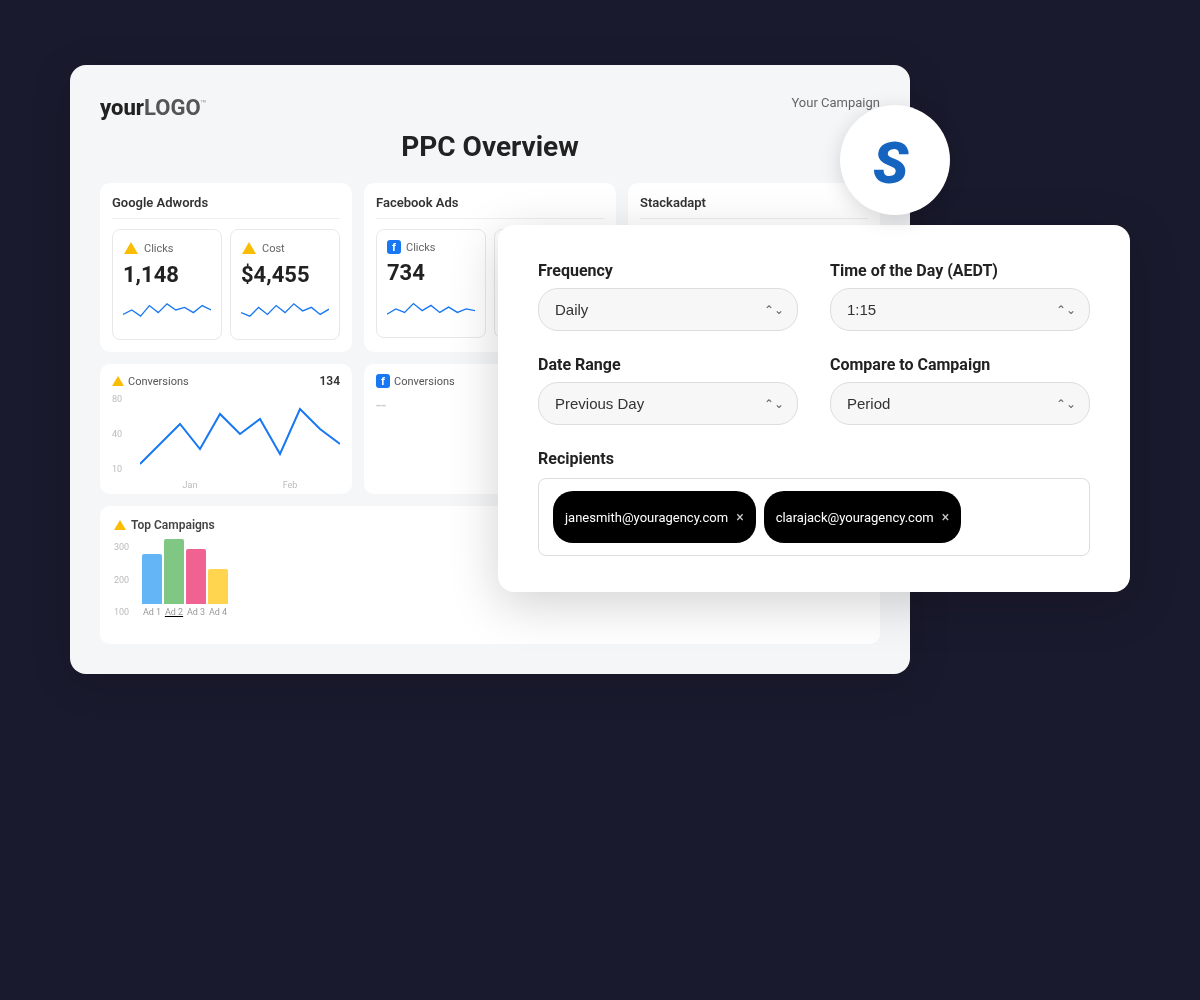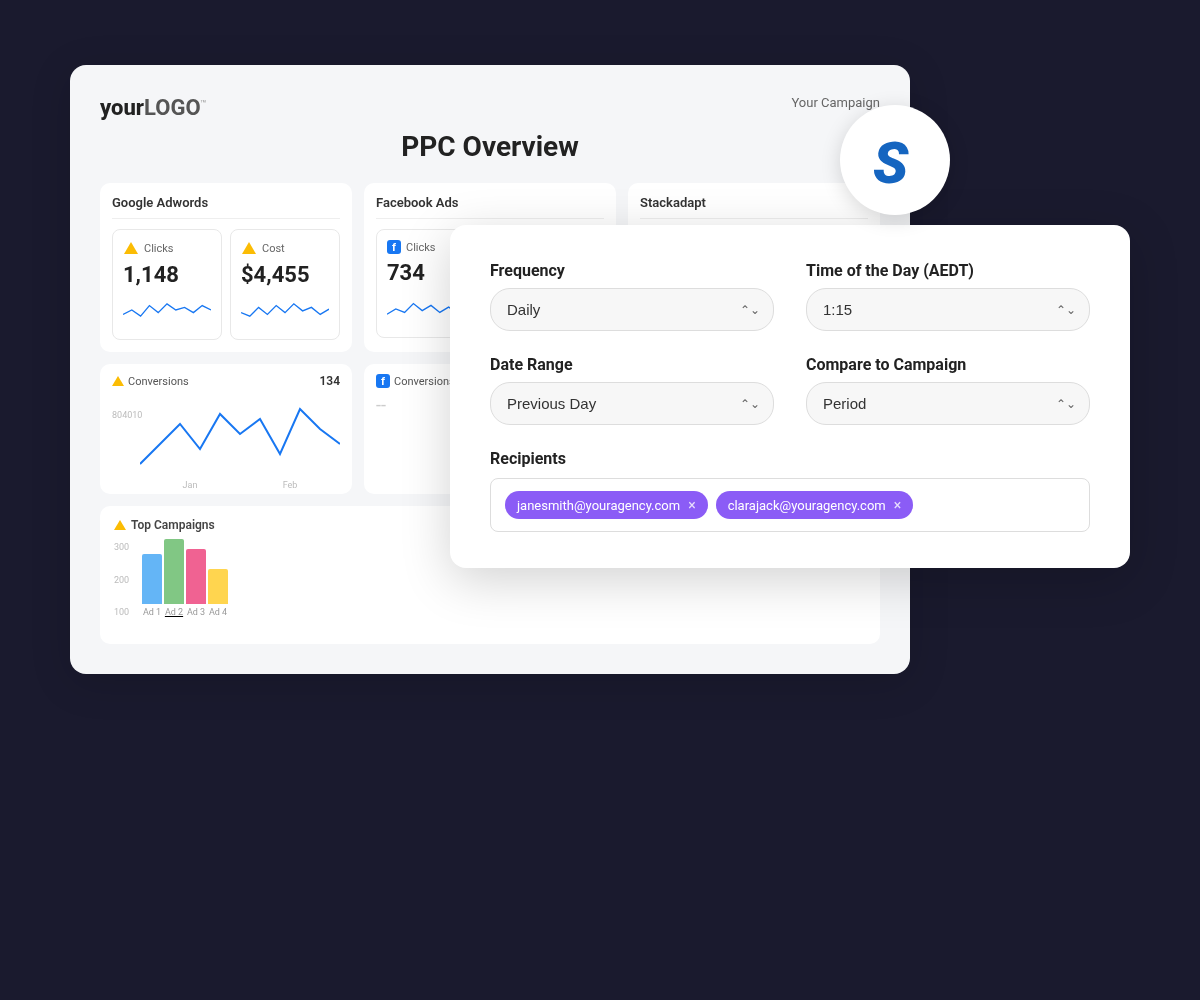--- a/index.html
+++ b/index.html
@@ -184,21 +184,21 @@
       align-items: center;
       justify-content: center;
       z-index: 10;
     }
 
     
     .settings-card {
       position: absolute;
       top: 160px;
       right: 0;
-      width: 680px;
+      width: 632px;
       background: white;
       border-radius: 16px;
       padding: 36px 40px;
       box-shadow: 0 12px 50px rgba(0,0,0,0.18);
       z-index: 5;
     }
     .settings-grid {
       display: grid;
       grid-template-columns: 1fr 1fr;
       gap: 24px 32px;
@@ -251,24 +251,24 @@
       border: 1.5px solid #ddd;
       border-radius: 8px;
       padding: 12px 14px;
       display: flex;
       gap: 8px;
       flex-wrap: wrap;
       background: white;
       min-height: 52px;
     }
     .email-tag {
-      background: #8b5cf6;
+      background: #000000;
       color: white;
       border-radius: 20px;
-      padding: 6px 12px;
+      padding: 18px 12px;
       font-size: 13px;
       display: flex;
       align-items: center;
       gap: 8px;
     }
     .email-tag-x {
       cursor: pointer;
       font-size: 14px;
       opacity: 0.8;
     }
@@ -414,21 +414,21 @@
       <div class="conv-section">
         <div class="conv-header-row">
           <div class="conv-title">
             <div class="g-triangle" style="width:0;height:0;border-left:6px solid transparent;border-right:6px solid transparent;border-bottom:10px solid #fbbc04;"></div>
             <span>Conversions</span>
           </div>
           <span class="conv-num">134</span>
         </div>
 
         <div style="position:relative;height:90px;padding-left:28px;">
-          <div style="position:absolute;left:0;top:16px;height:80px;display:flex;justify-content:space-between;">
+          <div style="position:absolute;left:0;top:0;height:80px;display:flex;flex-direction:column;justify-content:space-between;">
             <span style="font-size:9px;color:#bbb;">80</span>
             <span style="font-size:9px;color:#bbb;">40</span>
             <span style="font-size:9px;color:#bbb;">10</span>
           </div>
           <svg width="100%" height="80" viewBox="0 0 200 80">
             <polyline points="0,70 20,50 40,30 60,55 80,20 100,40 120,25 140,60 160,15 180,35 200,50" fill="none" stroke="#1877f2" stroke-width="2"></polyline>
           </svg>
           <div style="display:flex;justify-content:space-around;margin-top:2px;">
             <span style="font-size:9px;color:#bbb;">Jan</span>
             <span style="font-size:9px;color:#bbb;">Feb</span>

